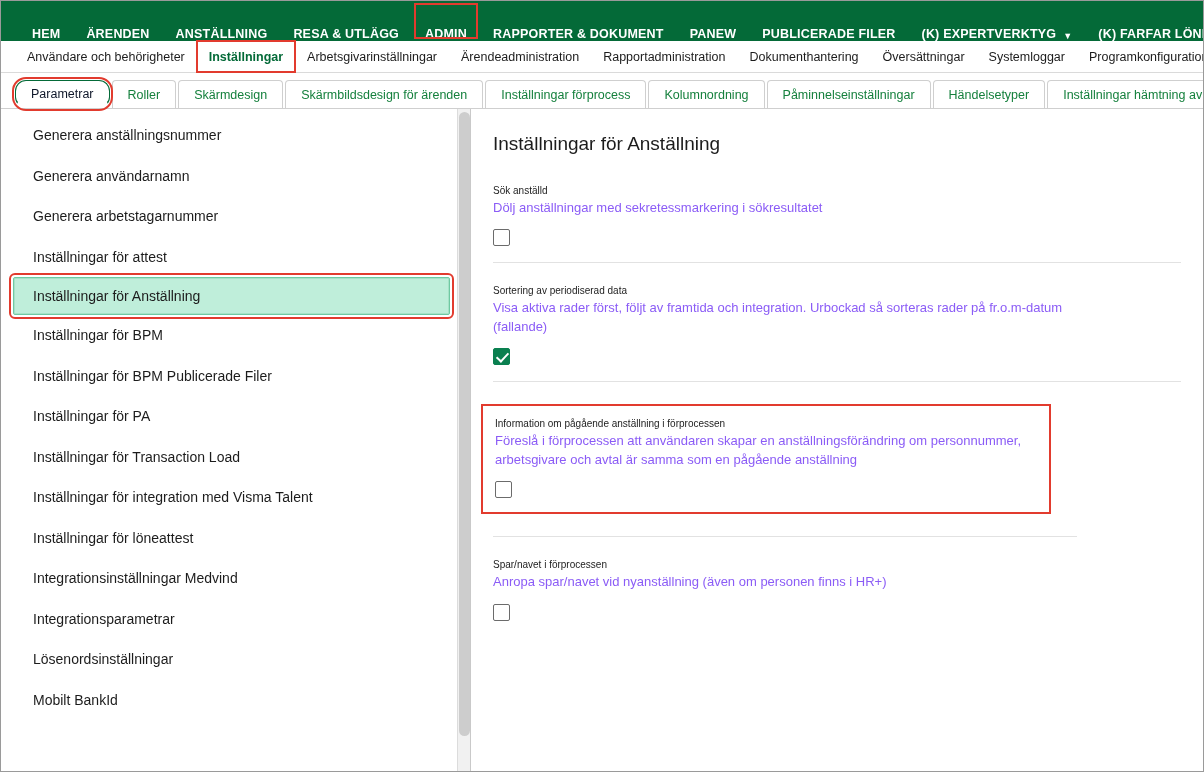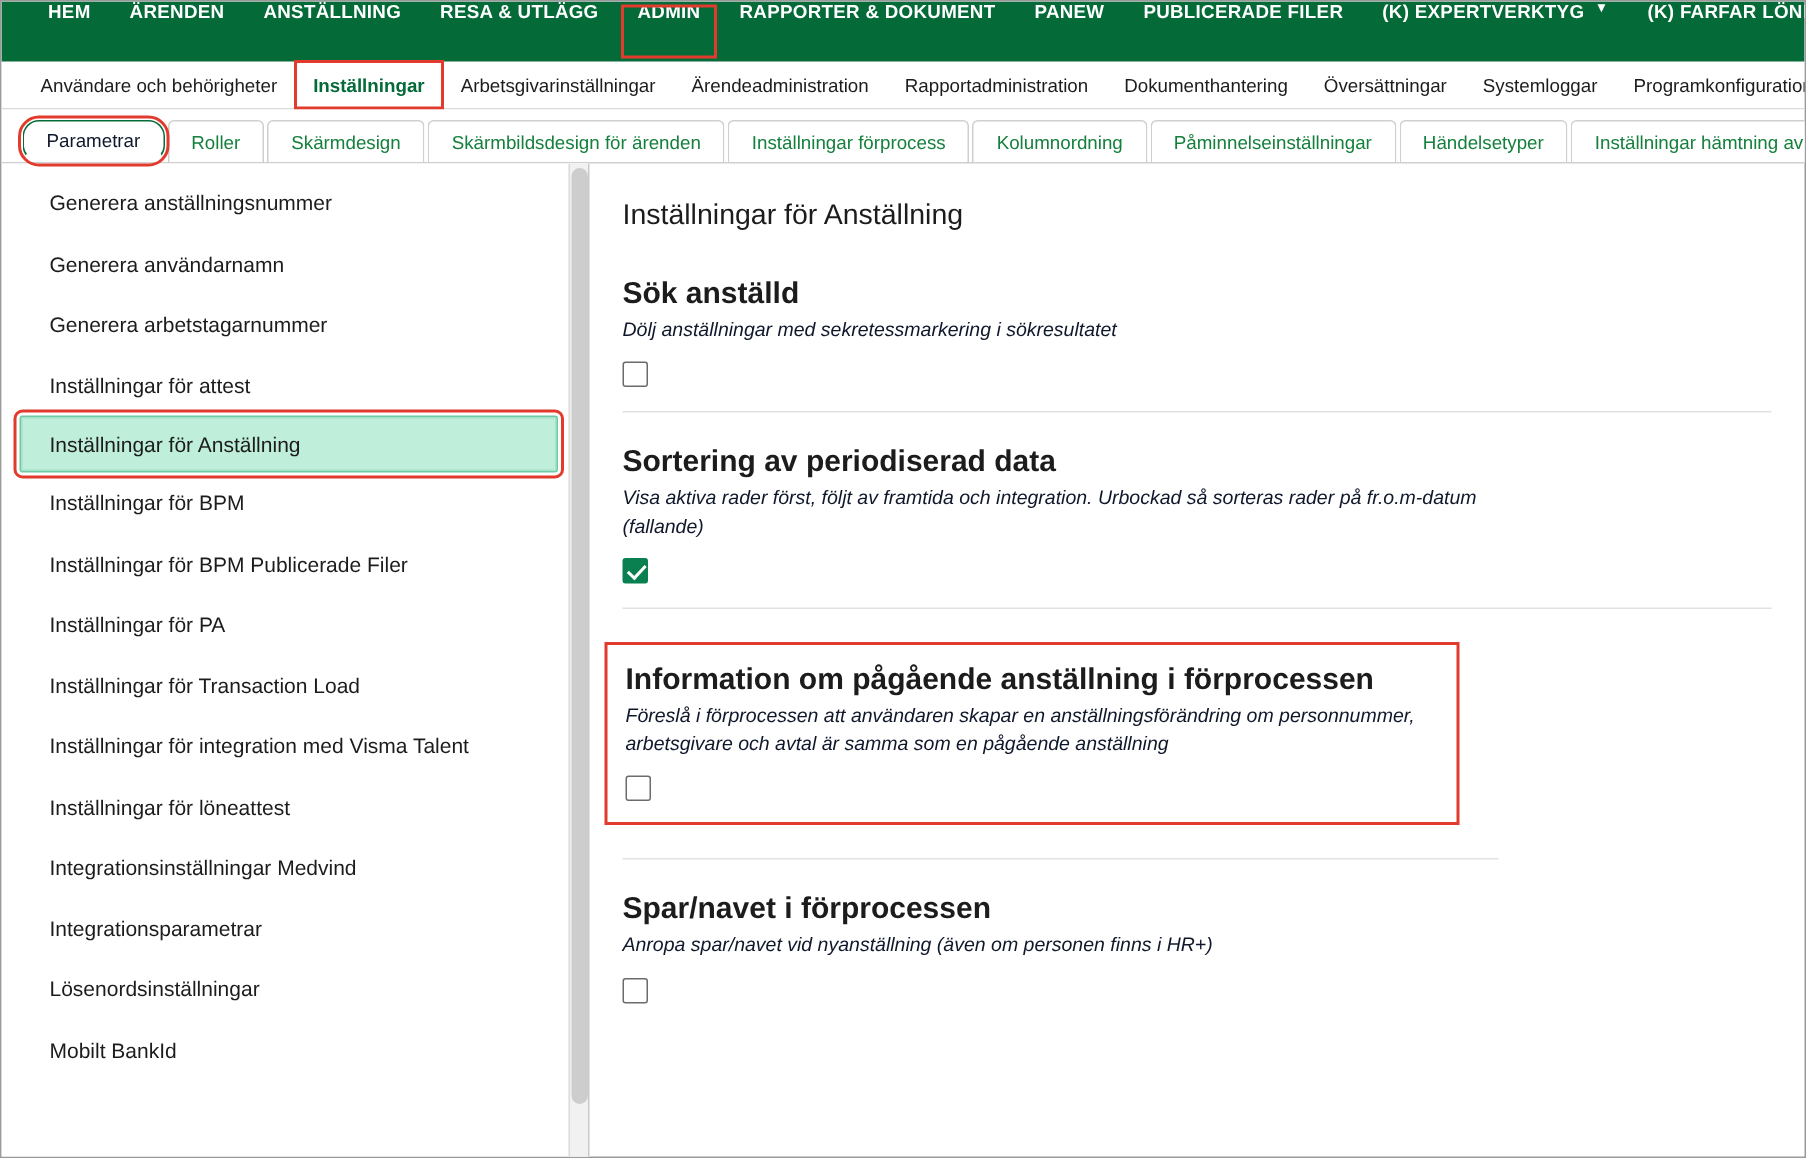--- a/index.html
+++ b/index.html
@@ -34,21 +34,21 @@
     background-image: linear-gradient(90deg,#1a1aa8 0%,#2222bb 40%,#1414a0 100%);
     border-radius: 1px;
   }
   .topnav {
     display: flex;
     align-items: stretch;
     flex: 1;
   }
   .topnav-item {
     display: flex;
-    align-items: flex-start;
+    align-items: flex-end;
     padding: 0 13px;
     font-size: 12.5px;
     font-weight: bold;
     letter-spacing: .2px;
     color: #ffffff;
     white-space: nowrap;
     cursor: pointer;
   }
   .topnav-item .caret {
     margin-left: 7px;
@@ -128,21 +128,21 @@
     outline-offset: 1px;
   }
 
   
   .body {
     display: flex;
     height: 664px;
   }
   .left-pane {
     position: relative;
-    width: 392px;
+    width: 470px;
     border-right: 1px solid #c9c9c9;
     overflow: hidden;
     background: #ffffff;
   }
   .left-list {
     padding-top: 6px;
   }
   .left-item {
     display: flex;
     align-items: center;
@@ -209,31 +209,30 @@
     border: 2px solid #e23b2e;
     padding: 12px 12px 14px 12px;
     margin-left: -12px;
     margin-right: 0;
     width: 570px;
   }
   .setting-block.last {
     border-bottom: none;
   }
   .setting-title {
-    font-size: 20px;
-    font-weight: bold;
+    font-size: 10px;
+    font-weight: normal;
     color: #1c1c1c;
     margin-bottom: 3px;
   }
   .setting-desc {
     font-size: 13px;
-    color: #0f172a;
+    color: #8b5cf6;
     line-height: 1.42;
     max-width: 590px;
-    font-style: italic;
   }
   .checkbox {
     margin-top: 12px;
     width: 17px;
     height: 17px;
     border: 1px solid #6b6b6b;
     border-radius: 2px;
     background: #ffffff;
     display: block;
     cursor: pointer;

